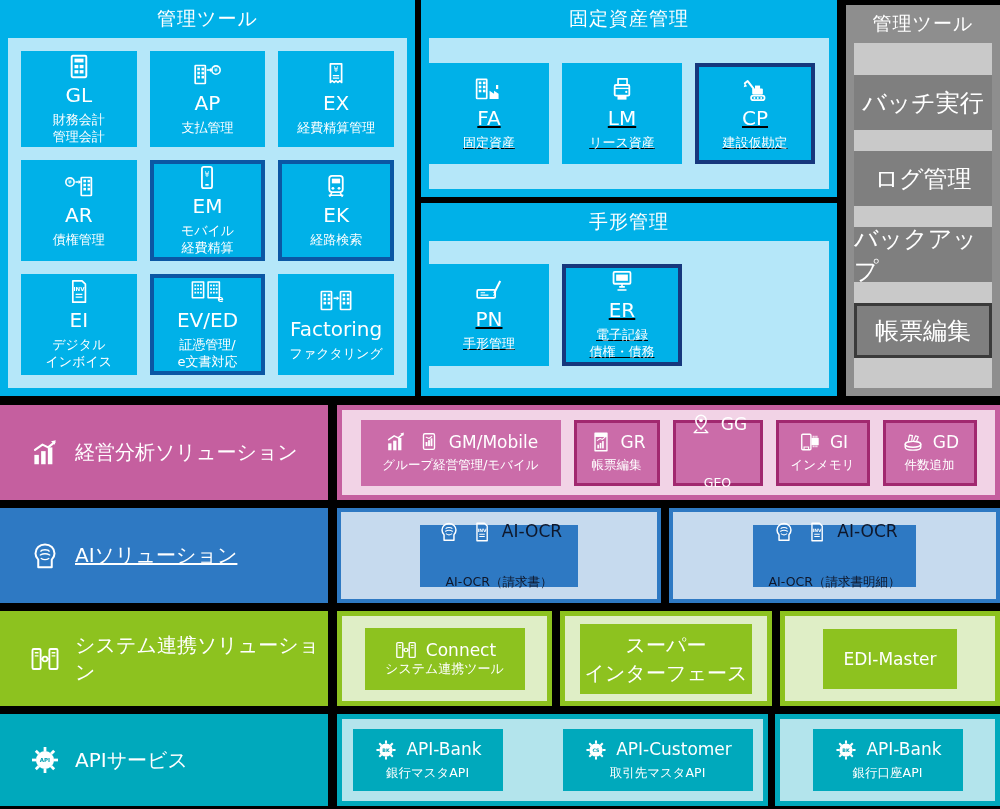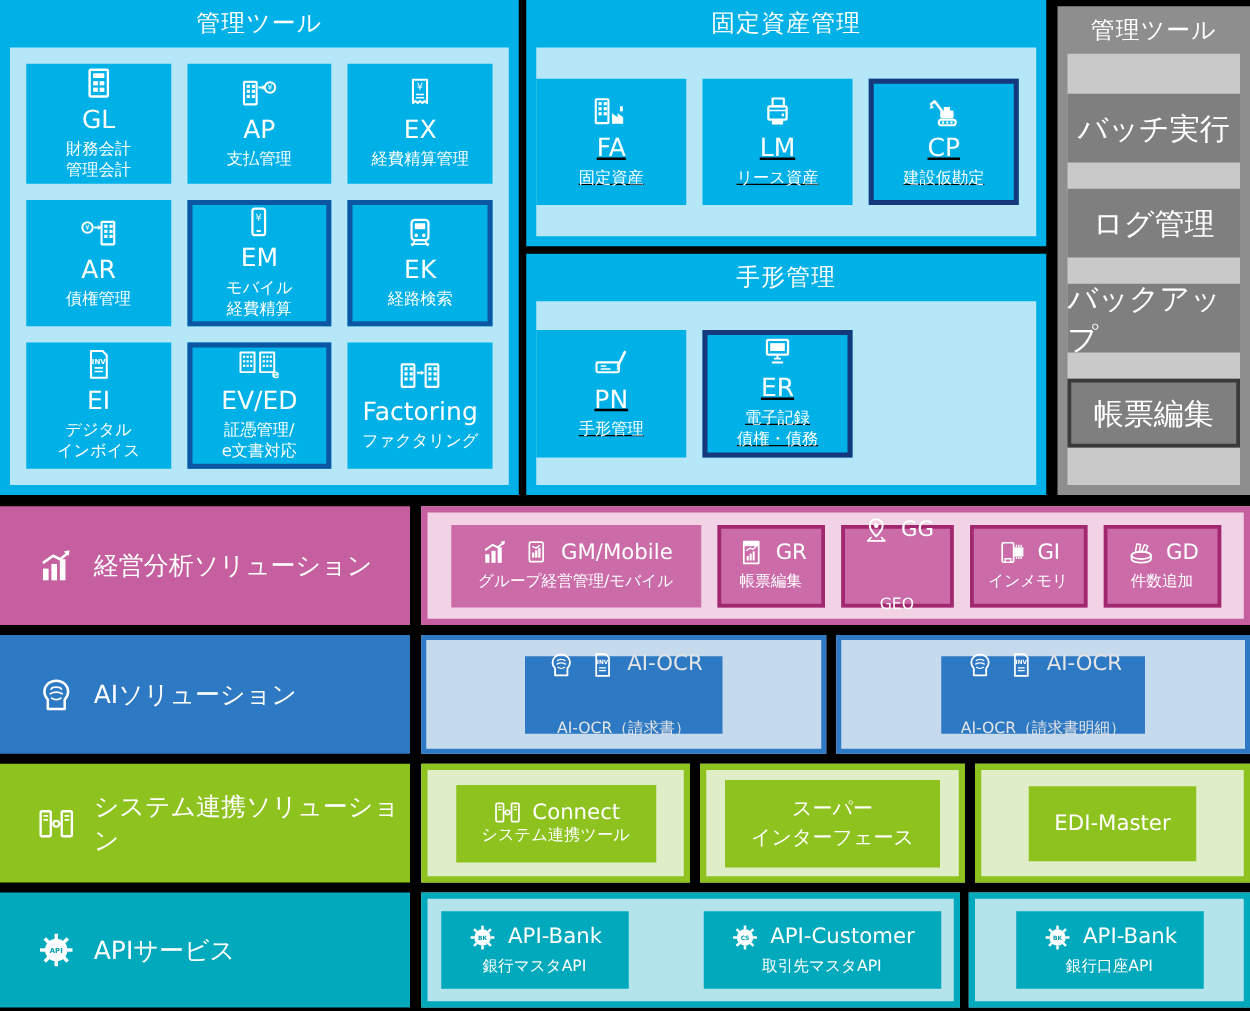--- a/index.html
+++ b/index.html
@@ -37,54 +37,54 @@
     align-items:center;gap:21px;padding-top:32px;}
   .gbtn{width:138px;height:55px;background:var(--gray-button,#7f7f7f);color:#fff;font-size:24px;
     display:flex;align-items:center;justify-content:center;box-sizing:border-box;flex:0 0 auto;}
   .gbtn.gb{border:3px solid var(--gray-button-border,#3a3a3a);}
 
   
   .rhead{left:0;width:328px;color:#fff;display:flex;align-items:center;
     padding-left:28px;gap:13px;font-size:20px;}
   .rhead .ticon svg{height:30px;width:34px;}
   #h-analytics{top:405px;height:95px;background:var(--pink,#c55f9f);}
-  #h-ai{top:508px;height:95px;background:var(--blue,#2e79c3);}
+  #h-ai{top:508px;height:95px;background:var(--blue,#2e79c3);text-decoration:underline;}
   #h-int{top:611px;height:95px;background:var(--green,#8dc21f);}
   #h-api{top:714px;height:92px;background:var(--teal,#00a9bc);}
 
   
   .rpanel{display:flex;align-items:center;justify-content:center;box-sizing:border-box;}
   #p-analytics{top:405px;left:337px;width:663px;height:95px;background:var(--pink-light,#f2d3e6);
     border:5px solid var(--pink,#c55f9f);gap:13px;}
   .ptile{background:var(--pink-tile,#cb6ca9);color:#fff;height:66px;display:flex;flex-direction:column;
     align-items:center;justify-content:center;text-align:center;box-sizing:border-box;}
   .ptile.pb{border:3px solid var(--pink-border,#a1286f);}
   .trow{display:flex;align-items:center;justify-content:center;gap:7px;line-height:1;}
   .trow .ticon svg{height:22px;width:26px;}
   .trow .code{font-size:17px;}
   .ptile .tsub,.btile .tsub,.ttile .tsub{font-size:12.5px;margin-top:4px;}
   #t-gm{width:200px;} #t-gr{width:86px;} #t-gg{width:90px;gap:36px;} #t-gi{width:94px;} #t-gd{width:94px;}
 
   #p-ai1{top:508px;left:337px;width:324px;height:95px;background:var(--blue-light,#c6daee);
     border:4px solid var(--blue,#2e79c3);}
   #p-ai2{top:508px;left:669px;width:331px;height:95px;background:var(--blue-light,#c6daee);
     border:4px solid var(--blue,#2e79c3);}
-  .btile{background:var(--blue,#2e79c3);color:#e5e5e5;height:62px;padding:0 16px;
+  .btile{background:var(--blue,#2e79c3);color:#0f172a;height:62px;padding:0 16px;
     display:flex;flex-direction:column;align-items:center;justify-content:center;gap:27px;}
 
   #p-int1{top:611px;left:337px;width:215px;height:95px;background:var(--green-light,#dfeec6);
     border:5px solid var(--green,#8dc21f);}
   #p-int2{top:611px;left:560px;width:212px;height:95px;background:var(--green-light,#dfeec6);
     border:5px solid var(--green,#8dc21f);}
   #p-int3{top:611px;left:780px;width:220px;height:95px;background:var(--green-light,#dfeec6);
     border:5px solid var(--green,#8dc21f);}
   .gtile{background:var(--green,#8dc21f);color:#fff;display:flex;flex-direction:column;
     align-items:center;justify-content:center;text-align:center;}
   #t-connect{width:160px;height:62px;}
-  #t-super{width:172px;height:70px;font-size:16px;line-height:1.4;white-space:pre-line;}
+  #t-super{width:172px;height:70px;font-size:20px;line-height:1.4;white-space:pre-line;}
   #t-edi{width:134px;height:60px;font-size:17px;}
 
   #p-api1{top:714px;left:337px;width:431px;height:92px;background:var(--teal-light,#b3e4ec);
     border:5px solid var(--teal,#00a9bc);gap:60px;}
   #p-api2{top:714px;left:775px;width:225px;height:92px;background:var(--teal-light,#b3e4ec);
     border:5px solid var(--teal,#00a9bc);}
   .ttile{background:var(--teal,#00a9bc);color:#fff;height:62px;display:flex;flex-direction:column;
     align-items:center;justify-content:center;padding:0 10px;box-sizing:border-box;}
   #t-apibank1{min-width:150px;} #t-apicust{min-width:190px;} #t-apibank2{min-width:150px;}
 

